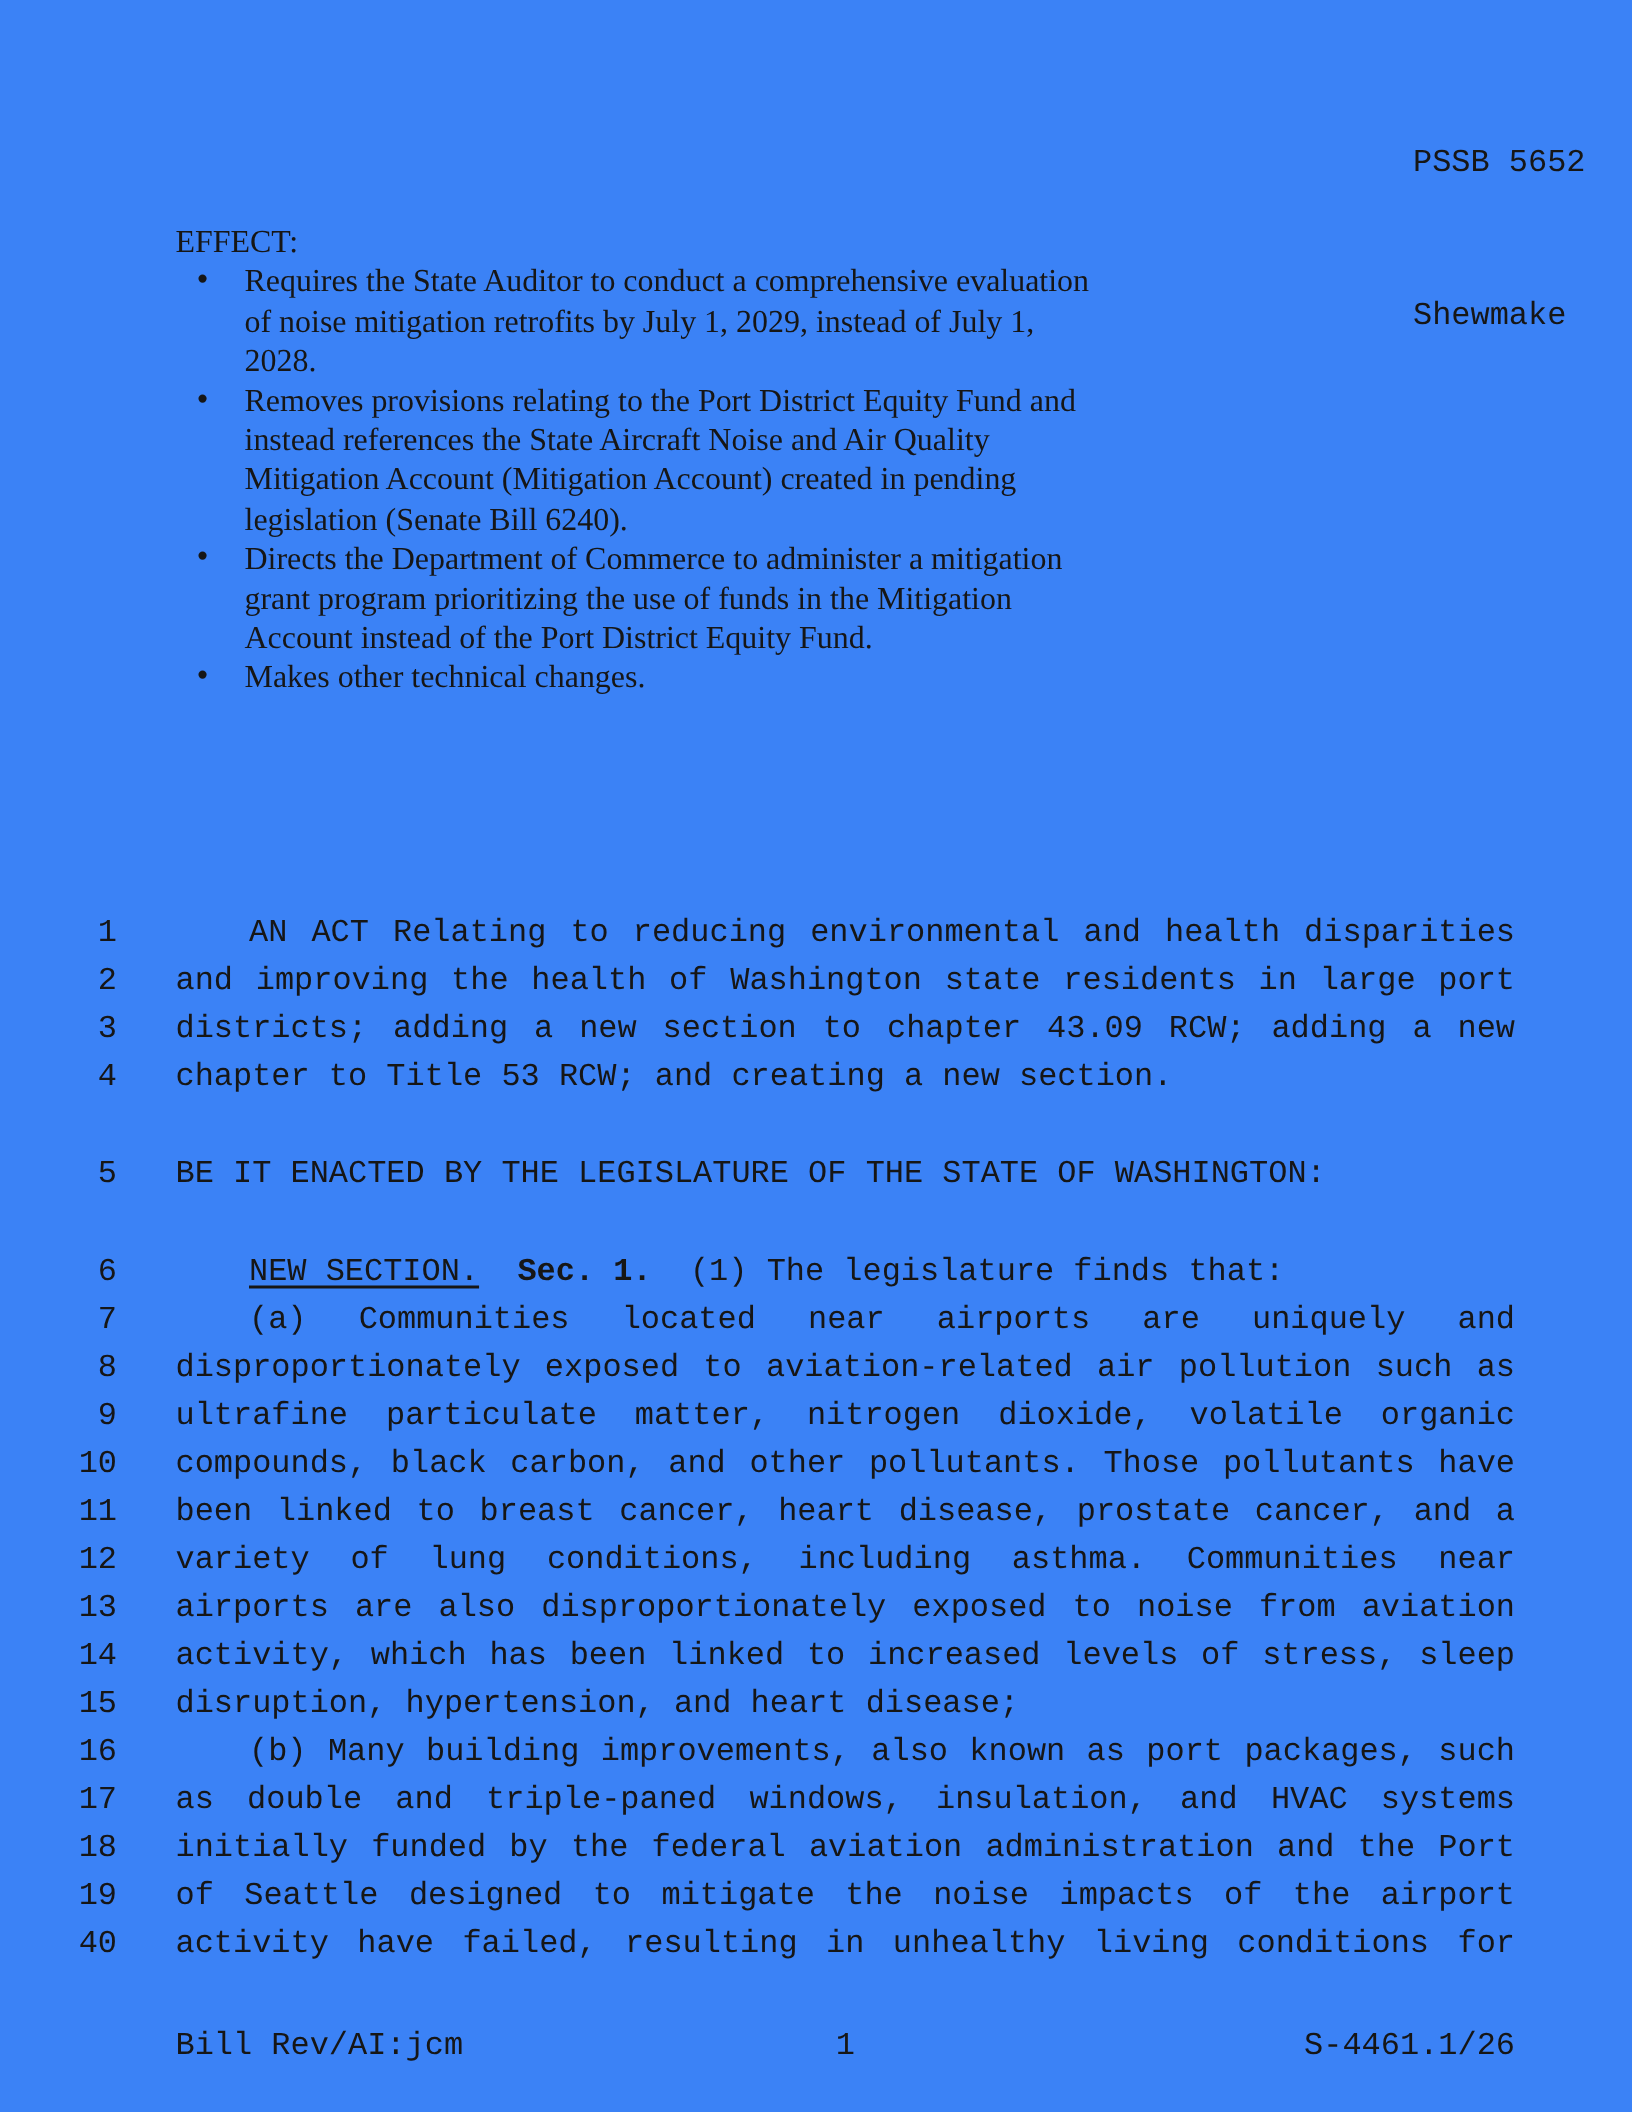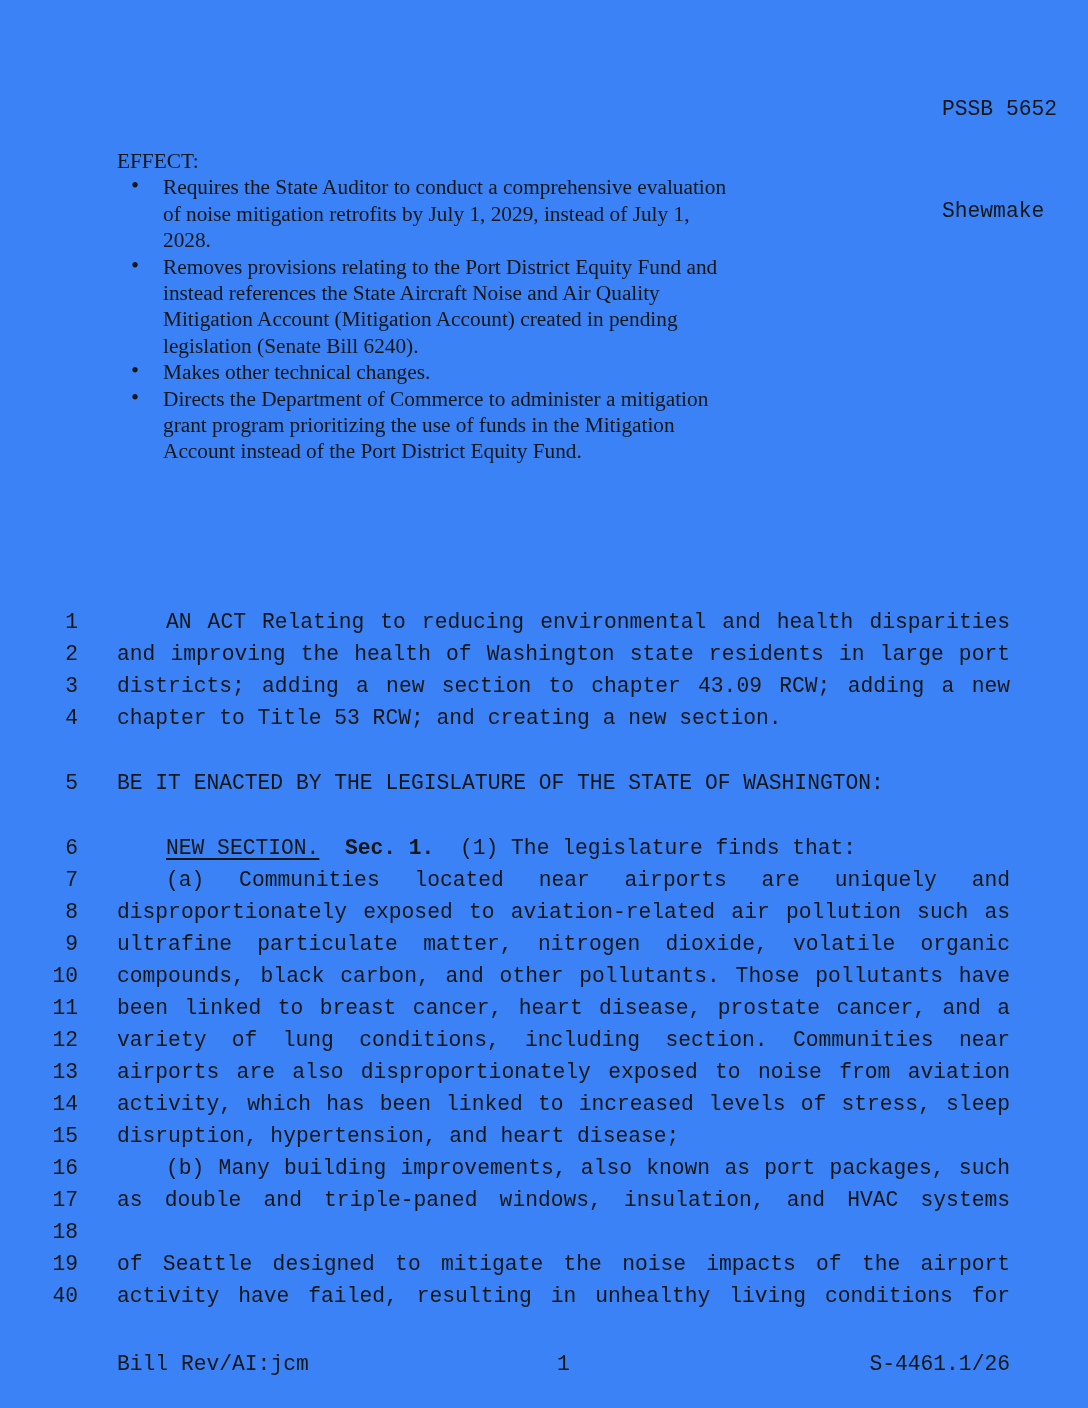--- a/index.html
+++ b/index.html
@@ -38,22 +38,22 @@
   <div class="doc-header">
     <div>PSSB 5652</div>
     <div>Shewmake</div>
   </div>
 
   <div class="effect">
     <div class="effect-label">EFFECT:</div>
     <ul class="bullets">
         <li class="bullet-item">Requires the State Auditor to conduct a comprehensive evaluation<br>of noise mitigation retrofits by July 1, 2029, instead of July 1,<br>2028.</li>
         <li class="bullet-item">Removes provisions relating to the Port District Equity Fund and<br>instead references the State Aircraft Noise and Air Quality<br>Mitigation Account (Mitigation Account) created in pending<br>legislation (Senate Bill 6240).</li>
+        <li class="bullet-item">Directs the Department of Commerce to administer a mitigation<br>grant program prioritizing the use of funds in the Mitigation<br>Account instead of the Port District Equity Fund.</li>
         <li class="bullet-item">Makes other technical changes.</li>
-        <li class="bullet-item">Directs the Department of Commerce to administer a mitigation<br>grant program prioritizing the use of funds in the Mitigation<br>Account instead of the Port District Equity Fund.</li>
       </ul>
   </div>
 
   <div class="body-lines">
       <div class="bline" style="top: 0px;">
         <span class="lnum">1</span>
         <span class="ltxt justify indent">AN ACT Relating to reducing environmental and health disparities</span>
       </div>
       <div class="bline" style="top: 32px;">
         <span class="lnum">2</span>
@@ -90,21 +90,21 @@
       <div class="bline" style="top: 354px;">
         <span class="lnum">10</span>
         <span class="ltxt justify">compounds, black carbon, and other pollutants. Those pollutants have</span>
       </div>
       <div class="bline" style="top: 386px;">
         <span class="lnum">11</span>
         <span class="ltxt justify">been linked to breast cancer, heart disease, prostate cancer, and a</span>
       </div>
       <div class="bline" style="top: 418px;">
         <span class="lnum">12</span>
-        <span class="ltxt justify">variety of lung conditions, including section. Communities near</span>
+        <span class="ltxt justify">variety of lung conditions, including asthma. Communities near</span>
       </div>
       <div class="bline" style="top: 450px;">
         <span class="lnum">13</span>
         <span class="ltxt justify">airports are also disproportionately exposed to noise from aviation</span>
       </div>
       <div class="bline" style="top: 482px;">
         <span class="lnum">14</span>
         <span class="ltxt justify">activity, which has been linked to increased levels of stress, sleep</span>
       </div>
       <div class="bline" style="top: 514px;">
@@ -114,20 +114,21 @@
       <div class="bline" style="top: 546px;">
         <span class="lnum">16</span>
         <span class="ltxt justify indent">(b) Many building improvements, also known as port packages, such</span>
       </div>
       <div class="bline" style="top: 578px;">
         <span class="lnum">17</span>
         <span class="ltxt justify">as double and triple-paned windows, insulation, and HVAC systems</span>
       </div>
       <div class="bline" style="top: 610px;">
         <span class="lnum">18</span>
+        <span class="ltxt justify">initially funded by the federal aviation administration and the Port</span>
       </div>
       <div class="bline" style="top: 642px;">
         <span class="lnum">19</span>
         <span class="ltxt justify">of Seattle designed to mitigate the noise impacts of the airport</span>
       </div>
       <div class="bline" style="top: 674px;">
         <span class="lnum">40</span>
         <span class="ltxt justify">activity have failed, resulting in unhealthy living conditions for</span>
       </div>
     </div>

